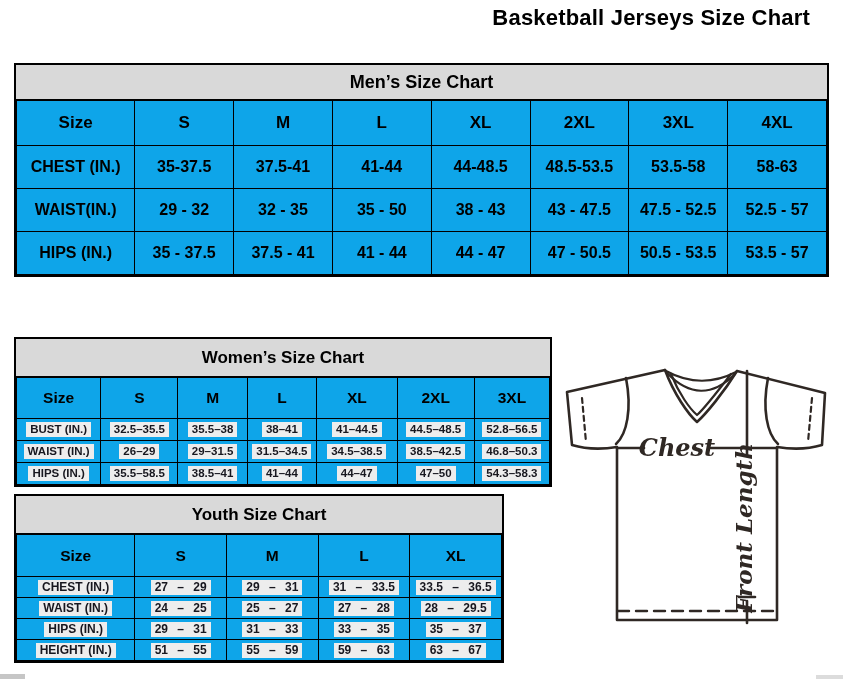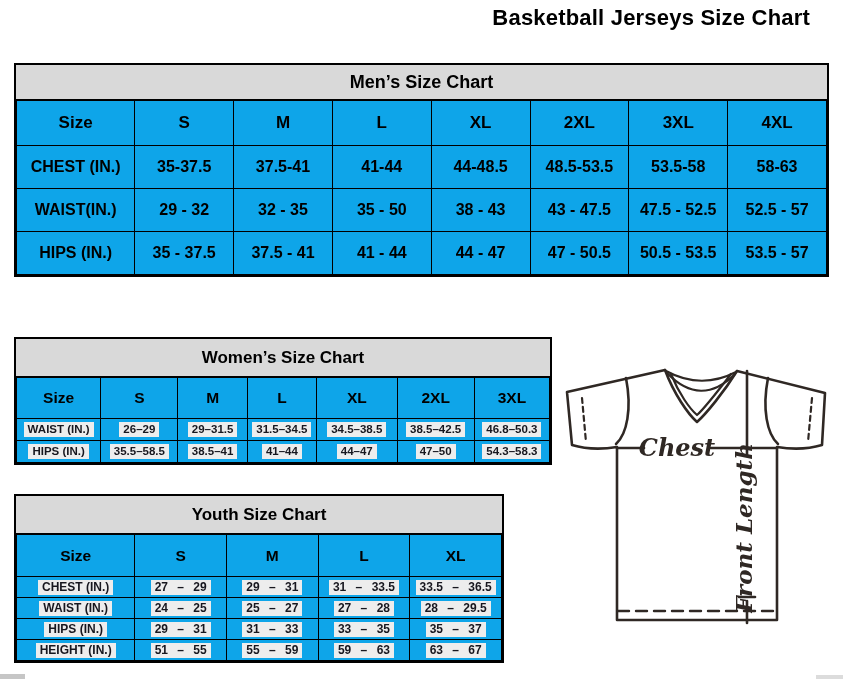--- a/index.html
+++ b/index.html
@@ -129,20 +129,29 @@
     </colgroup>
     <tbody>
         <tr class="size-row">
           <td class="label"><span class="cell-text">Size</span></td>
           <td class="col-h"><span class="cell-text">S</span></td>
           <td class="col-h"><span class="cell-text">M</span></td>
           <td class="col-h"><span class="cell-text">L</span></td>
           <td class="col-h"><span class="cell-text">XL</span></td>
           <td class="col-h"><span class="cell-text">2XL</span></td>
           <td class="col-h"><span class="cell-text">3XL</span></td>
+        </tr>
+        <tr class="data-row">
+          <td class="label"><span class="cell-text">BUST (IN.)</span></td>
+          <td class="val"><span class="cell-text">32.5–35.5</span></td>
+          <td class="val"><span class="cell-text">35.5–38</span></td>
+          <td class="val"><span class="cell-text">38–41</span></td>
+          <td class="val"><span class="cell-text">41–44.5</span></td>
+          <td class="val"><span class="cell-text">44.5–48.5</span></td>
+          <td class="val"><span class="cell-text">52.8–56.5</span></td>
         </tr>
         <tr class="data-row">
           <td class="label"><span class="cell-text">WAIST (IN.)</span></td>
           <td class="val"><span class="cell-text">26–29</span></td>
           <td class="val"><span class="cell-text">29–31.5</span></td>
           <td class="val"><span class="cell-text">31.5–34.5</span></td>
           <td class="val"><span class="cell-text">34.5–38.5</span></td>
           <td class="val"><span class="cell-text">38.5–42.5</span></td>
           <td class="val"><span class="cell-text">46.8–50.3</span></td>
         </tr>

